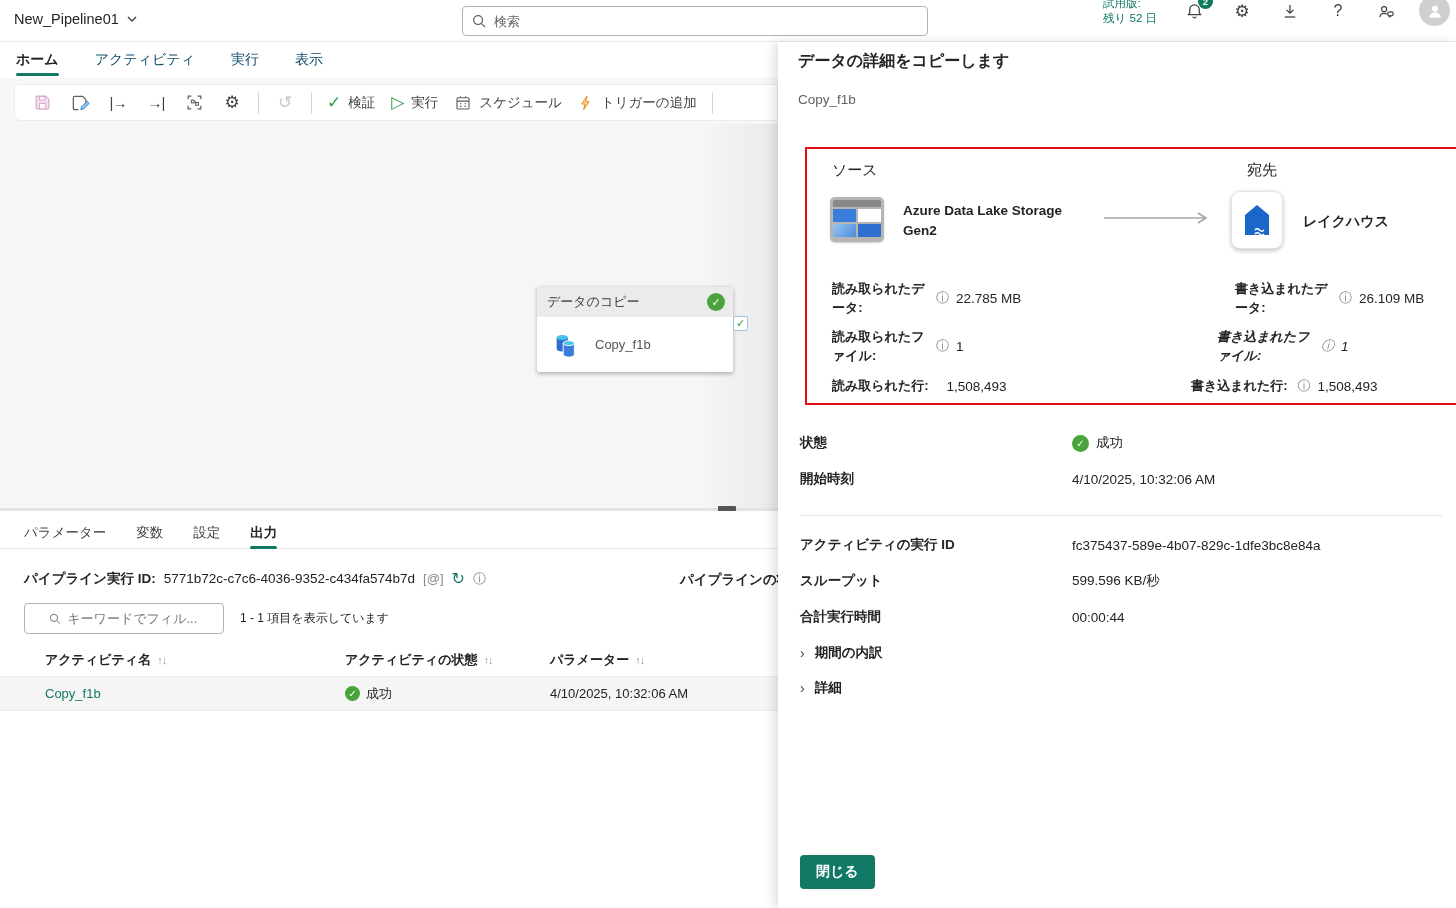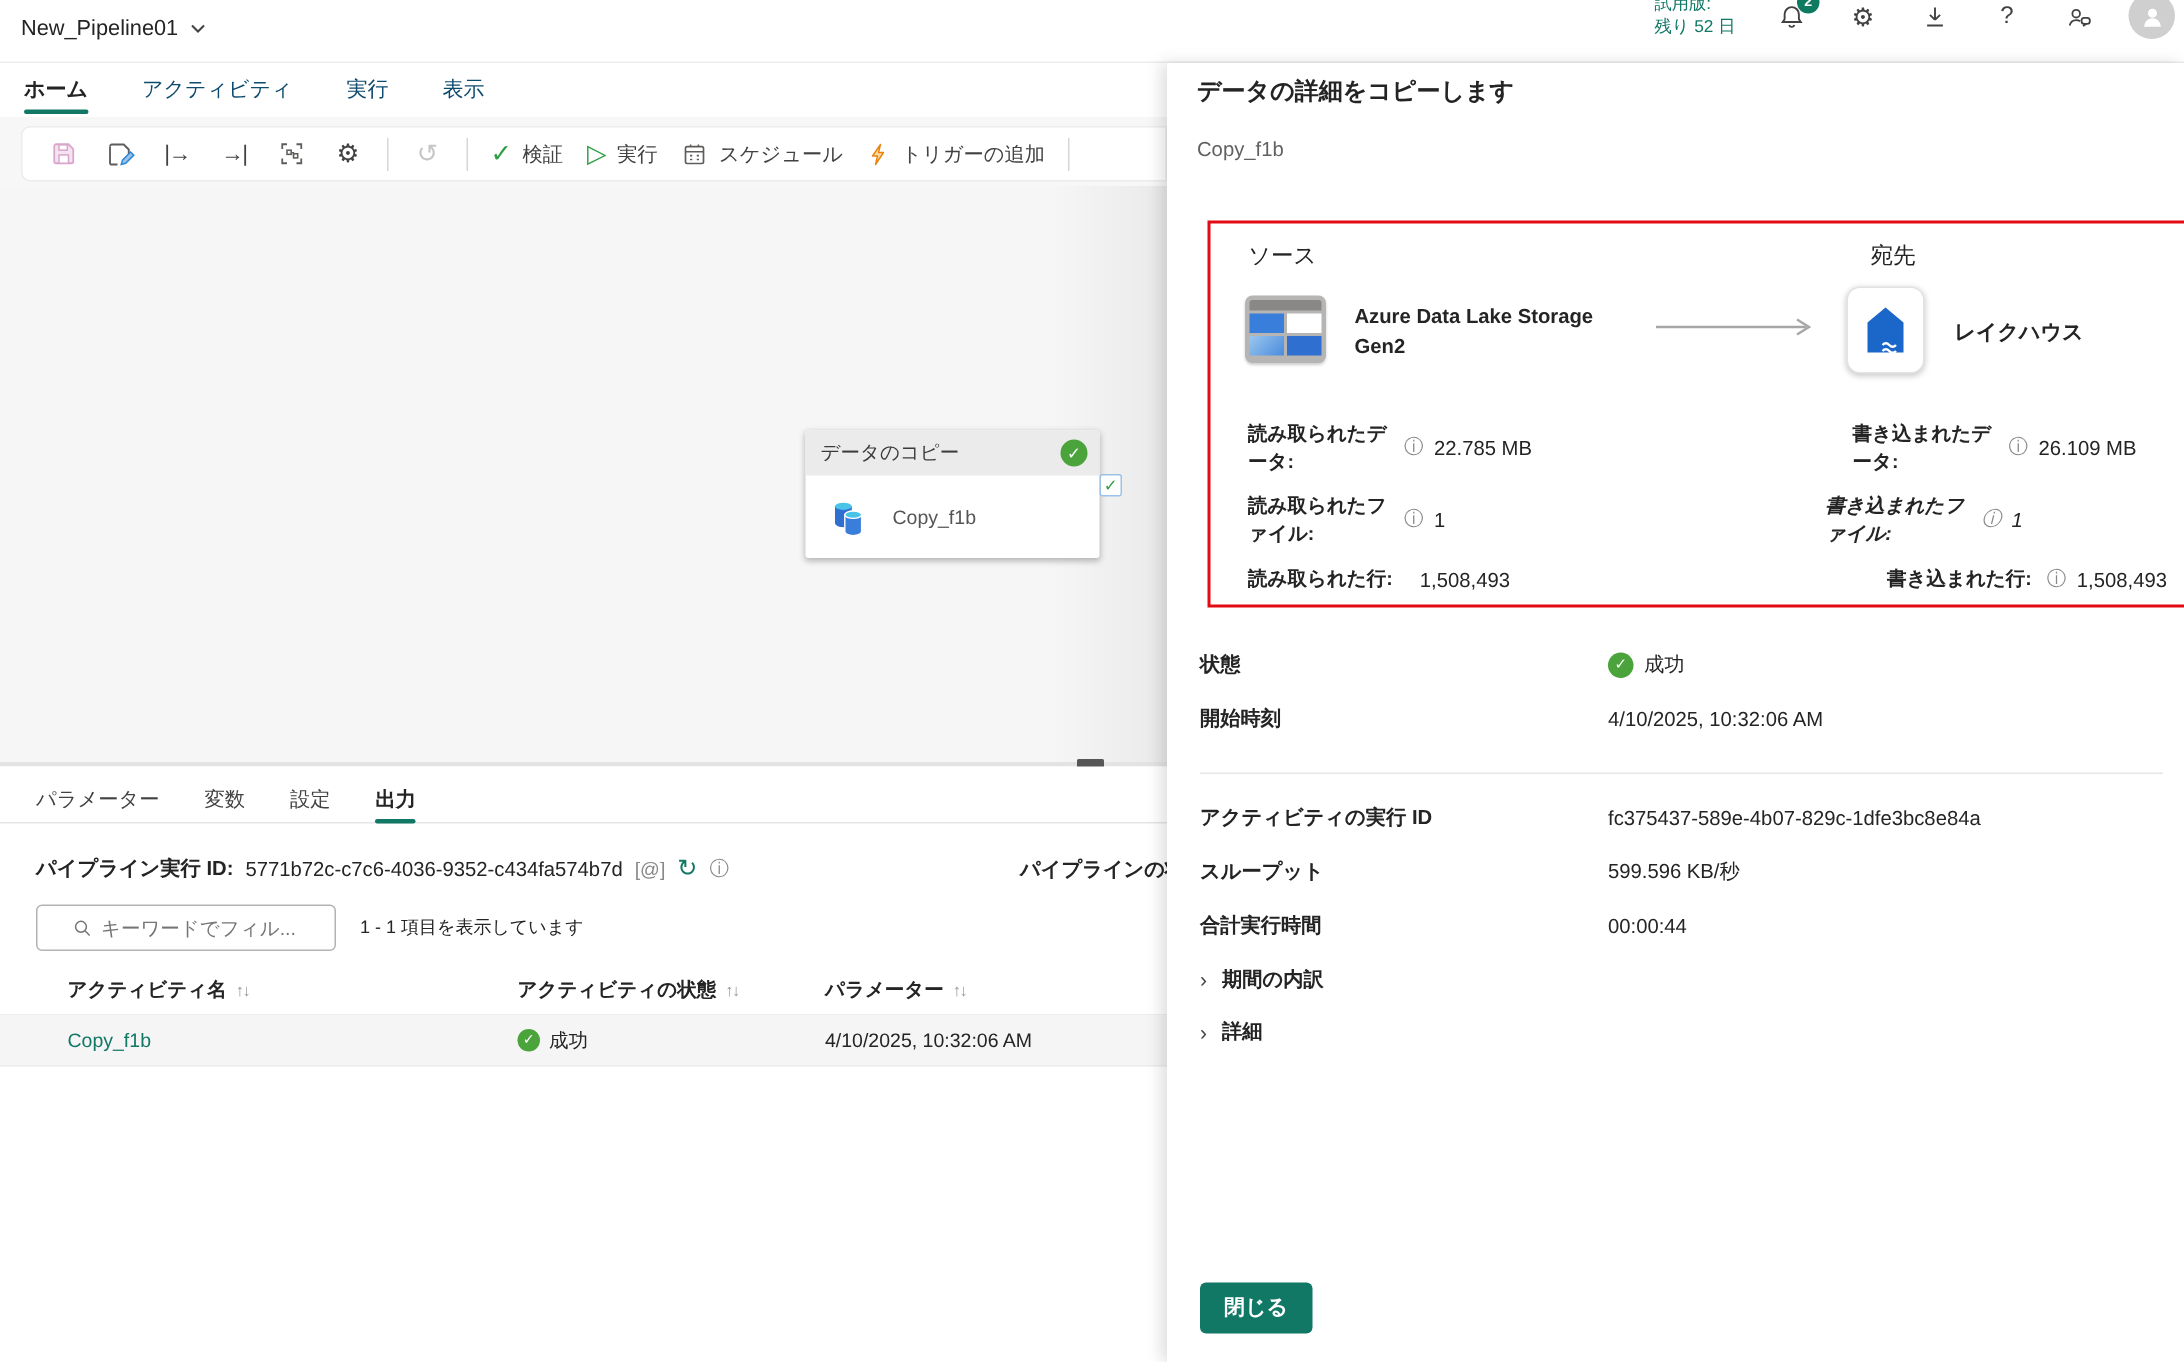--- a/index.html
+++ b/index.html
@@ -113,20 +113,27 @@
 </head>
 <body>
 
 <div class="topbar">
   <div class="pipeline-title">
     <span>New_Pipeline01</span>
     <svg class="chev-down" viewBox="0 0 10 6">
         <path d="M1 1l4 4 4-4" fill="none" stroke="#424242" stroke-width="1.4"></path>
       </svg>
   </div>
+  <div class="searchbox">
+    <svg width="15" height="15" viewBox="0 0 16 16">
+        <circle cx="6.5" cy="6.5" r="4.7" fill="none" stroke="#616161" stroke-width="1.3"></circle>
+        <path d="M10.2 10.2L14 14" stroke="#616161" stroke-width="1.3"></path>
+      </svg>
+    <input type="text" placeholder="検索" style="">
+  </div>
   <div class="top-right">
     <div class="trial">
       <div>試用版:</div>
       <div>残り 52 日</div>
     </div>
     <div class="tbtn">
       <svg width="19" height="19" viewBox="0 0 24 24">
           <path d="M12 3.5a6 6 0 0 0-6 6v4.2L4.4 16h15.2L18 13.7V9.5a6 6 0 0 0-6-6z" fill="none" stroke="#424242" stroke-width="1.6"></path>
           <path d="M9.8 18.5a2.3 2.3 0 0 0 4.4 0" fill="none" stroke="#424242" stroke-width="1.6"></path>
         </svg>
@@ -380,21 +387,21 @@
       </div>
     </div>
 
     <div class="metric-row" style="top:225px; height:24px;">
       <div class="mcell" style="margin-left:25px; width:330px;">
         <span class="mlabel one">読み取られた行:</span>
         <span class="mval" style="margin-left:8px;">
             <span>1,508,493</span>
           </span>
       </div>
-      <div class="mcell" style="margin-left:96px;">
+      <div class="mcell" style="margin-left:29px;">
         <span class="mlabel one">書き込まれた行:</span>
         <span class="mval">
             <span class="info-i">ⓘ</span>
             <span>1,508,493</span>
           </span>
       </div>
     </div>
   </div>
 
   <div class="kv" style="top:392px;">

